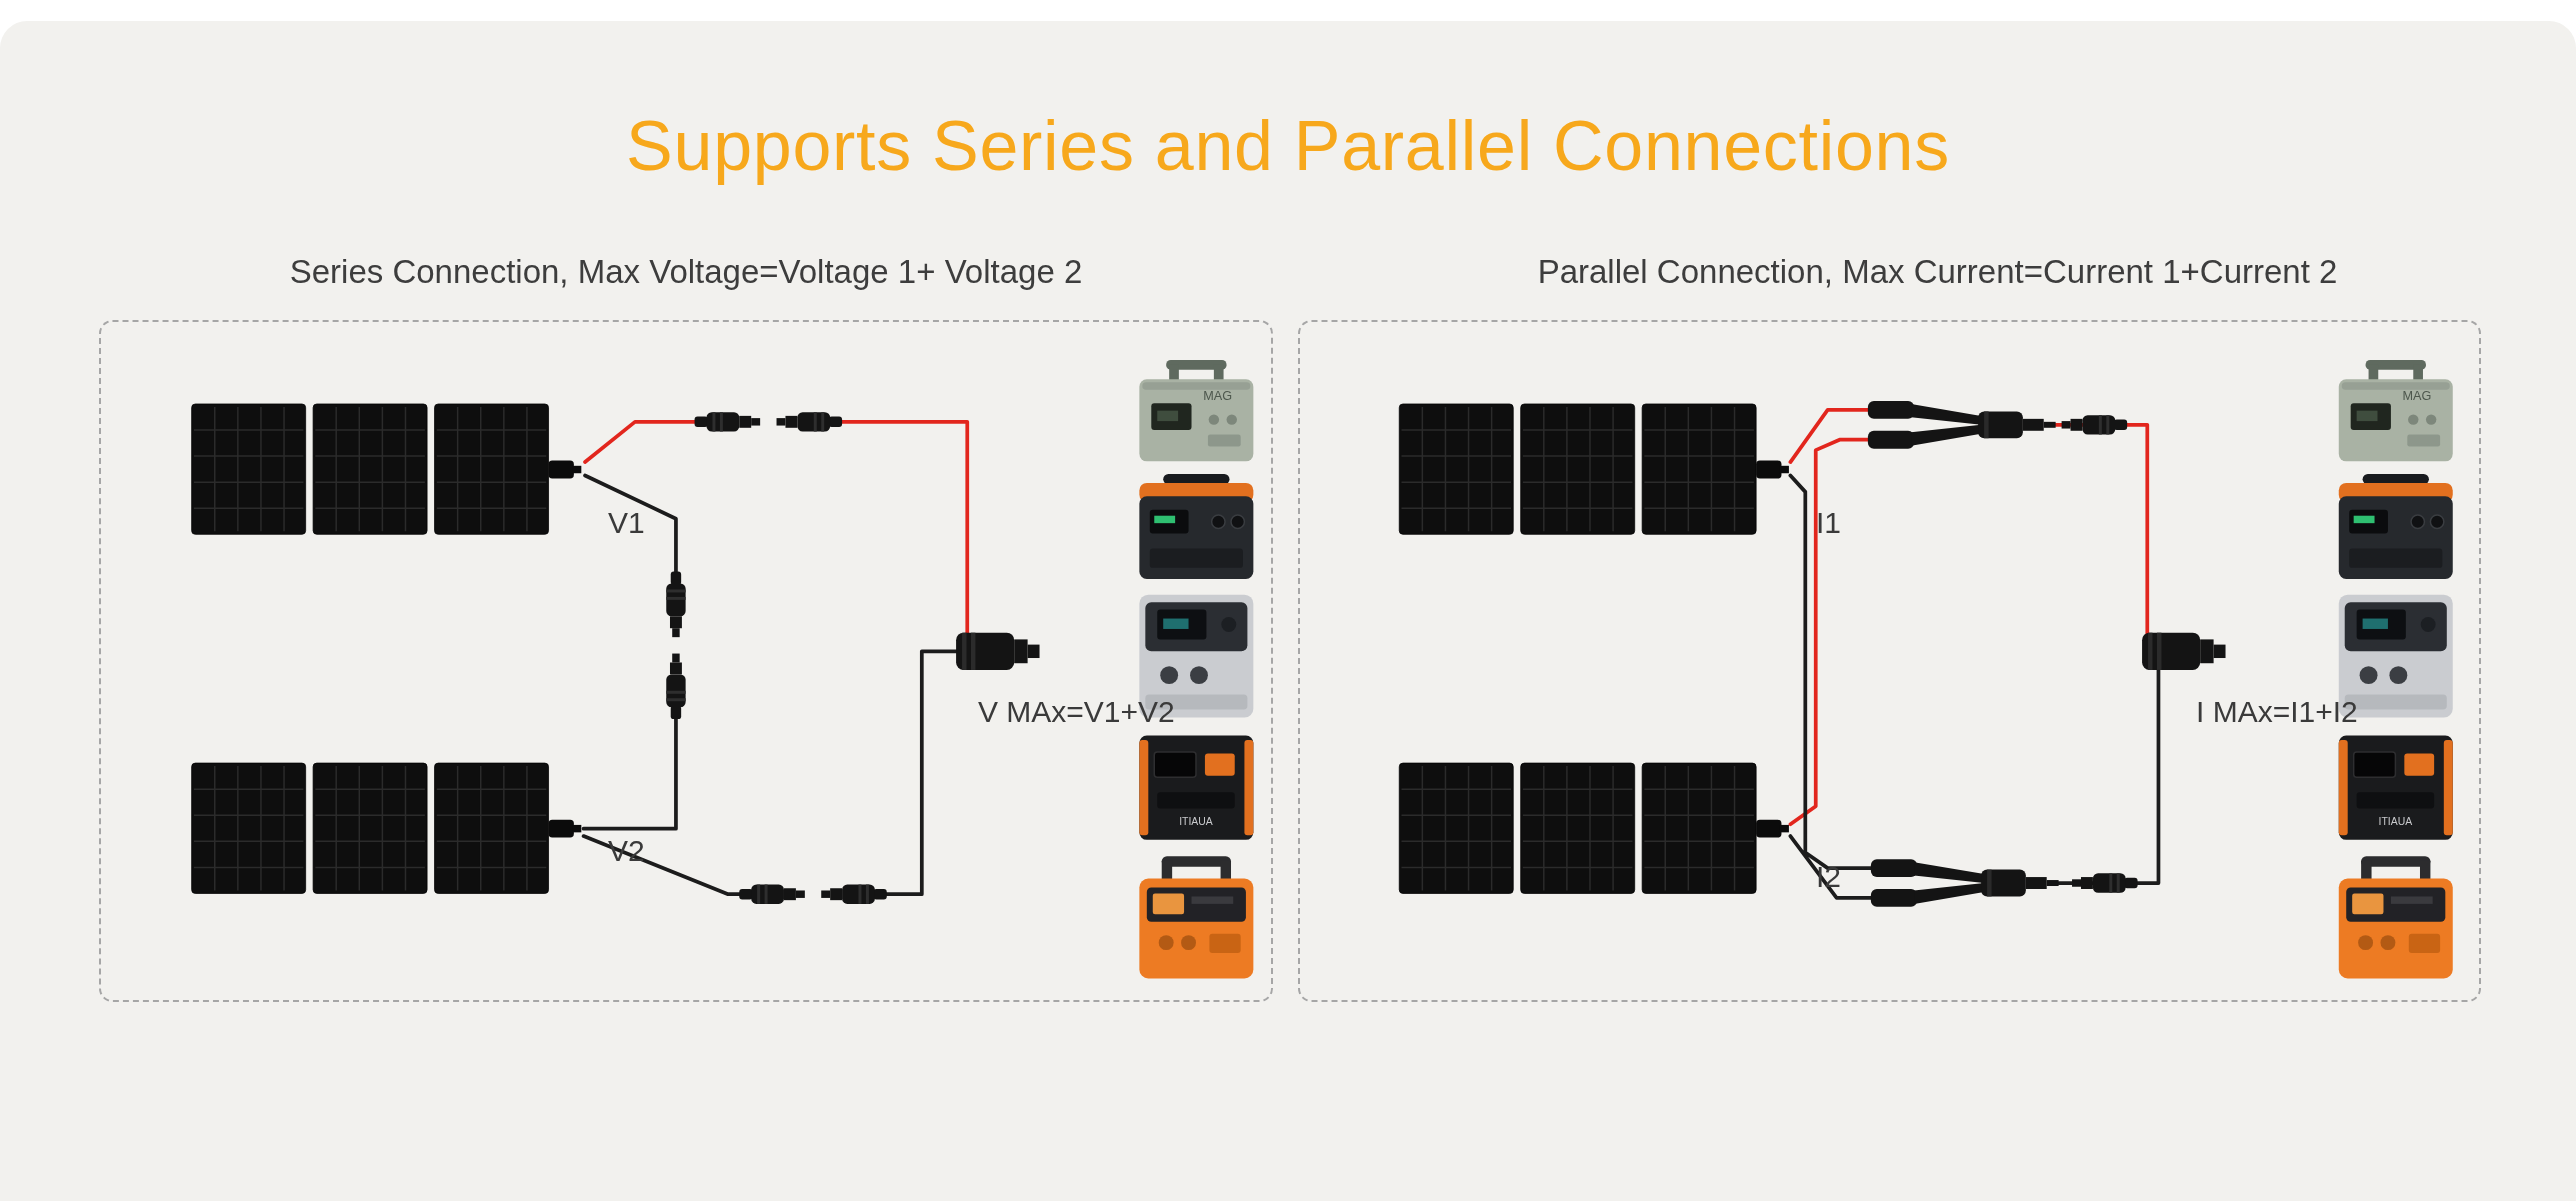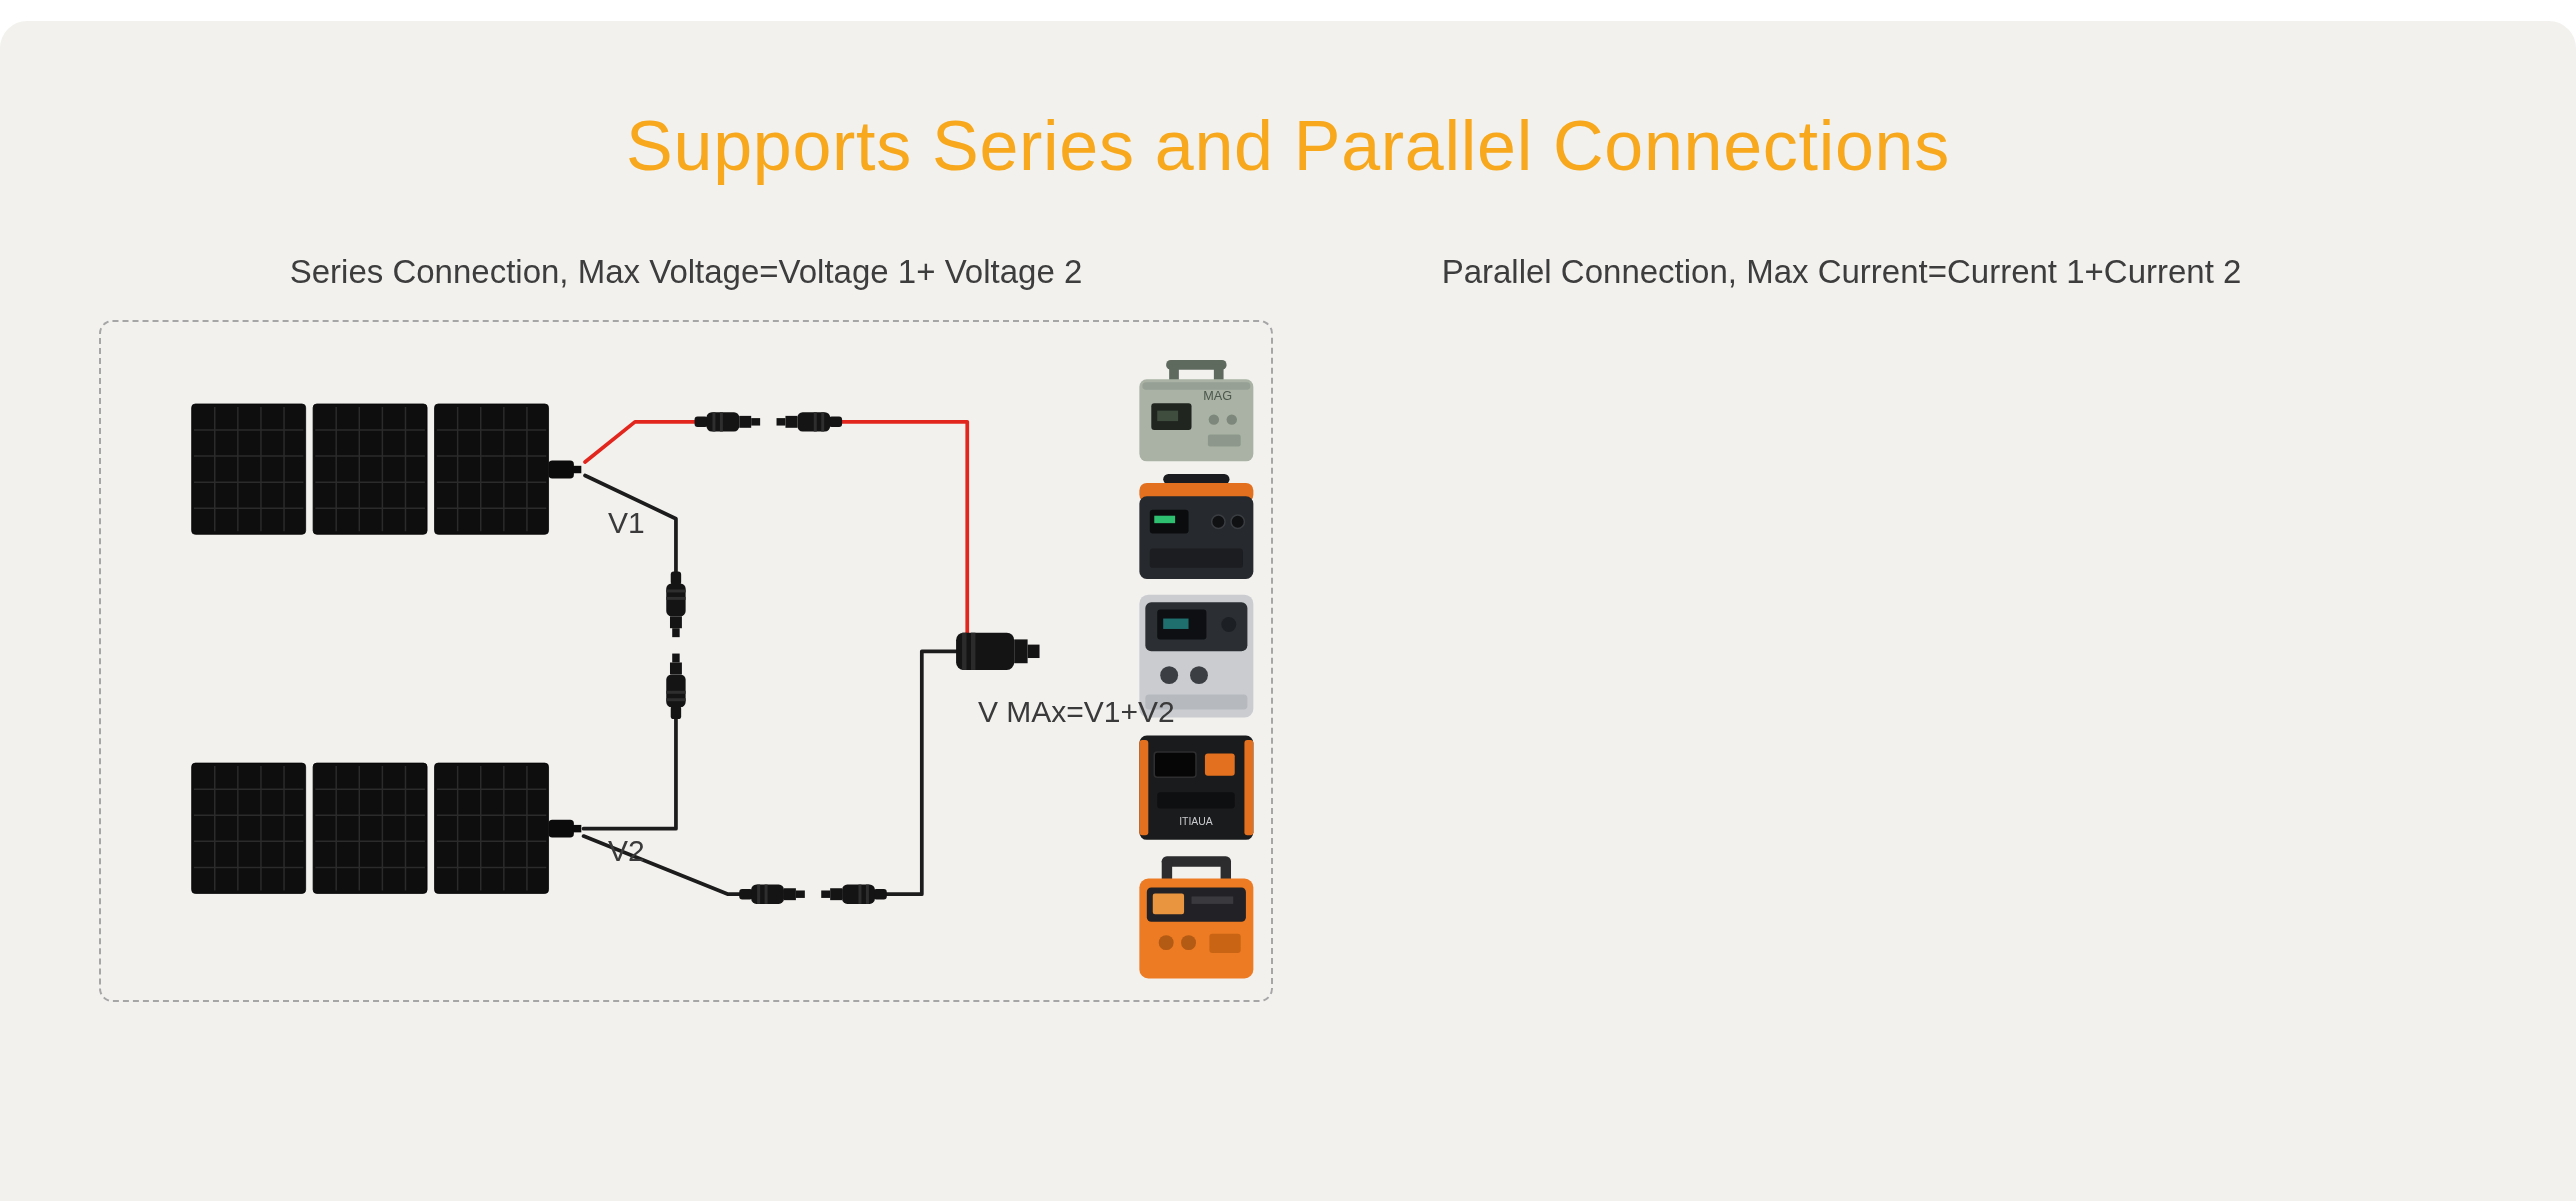--- a/index.html
+++ b/index.html
@@ -4,21 +4,21 @@
 <style>
   html,body{margin:0;padding:0;background:#ffffff;}
   .canvas{position:relative;width:2576px;height:1201px;overflow:hidden;
           font-family:"Liberation Sans",sans-serif;background:#ffffff;}
   .bg{position:absolute;left:0;top:21px;width:100%;height:1180px;
       background:#F2F1EE;border-radius:27px 27px 0 0;}
   .title{position:absolute;top:106px;left:0;width:100%;margin:0;text-align:center;
          font-size:70px;font-weight:normal;color:#F7A81C;letter-spacing:0.7px;}
   .caption{position:absolute;top:253px;text-align:center;font-size:33px;color:#3d3d3d;}
   .caption-left{left:99px;width:1174px;}
-  .caption-right{left:1250px;width:1183px;}
+  .caption-right{left:1346px;width:1183px;}
   .panel{position:absolute;top:320px;height:682px;border:2.2px dashed #a6a6a6;
          border-radius:13.5px;box-sizing:border-box;}
   .panel-left{left:99px;width:1174px;}
   .panel-right{left:1298px;width:1183px;}
   .diagram{position:absolute;left:0;top:0;width:100%;height:100%;}
   .lbl{position:absolute;font-size:30px;color:#3a3a3a;white-space:nowrap;margin-left:36px;}
   .note{position:absolute;top:1048px;left:0;width:100%;text-align:center;
         font-size:34px;color:#565656;line-height:48px;}
   .wire{fill:none;stroke-width:5;stroke-linejoin:round;stroke-linecap:round;}
   .wire-red{stroke:#E2261D;}
@@ -160,16 +160,39 @@
 
       <use href="#plug" transform="translate(1146,442)"></use>
 
       <use href="#stations" transform="translate(1392,51)"></use>
     </svg>
     <span class="lbl" style="left:471px;top:184px">V1</span>
     <span class="lbl" style="left:471px;top:512px">V2</span>
     <span class="lbl" style="left:841px;top:373px">V MAx=V1+V2</span>
   </div>
 
+  <div class="panel panel-right">
+    <svg class="diagram" viewBox="0 0 1578 910" xmlns="http://www.w3.org/2000/svg">
+
+      <path class="wire wire-red" d="M656 188 L706 118 H764 M656 674 L690 650 V172 L722 158 H764 M1012 138 H1135 V434"></path>
+      <path class="wire wire-black" d="M656 206 L676 228 V712 L706 733 H768 M656 690 L718 773 H768 M1016 753 H1150 V452"></path>
+
+      <use href="#solarpanel" transform="translate(131,110)"></use>
+      <use href="#solarpanel" transform="translate(131,592)"></use>
+
+      <use href="#ycable" transform="translate(760,104)"></use>
+      <use href="#ycable" transform="translate(764,719)"></use>
+
+      <use href="#mc4" transform="translate(1108,138) scale(-1,1)"></use>
+      <use href="#mc4" transform="translate(1122,753) scale(-1,1)"></use>
+
+      <use href="#plug" transform="translate(1128,442)"></use>
+
+      <use href="#stations" transform="translate(1392,51)"></use>
+    </svg>
+    <span class="lbl" style="left:480px;top:184px">I1</span>
+    <span class="lbl" style="left:480px;top:538px">I2</span>
+    <span class="lbl" style="left:860px;top:373px">I MAx=I1+I2</span>
+  </div>
 
 
 </div>
 
 
 </body></html>

